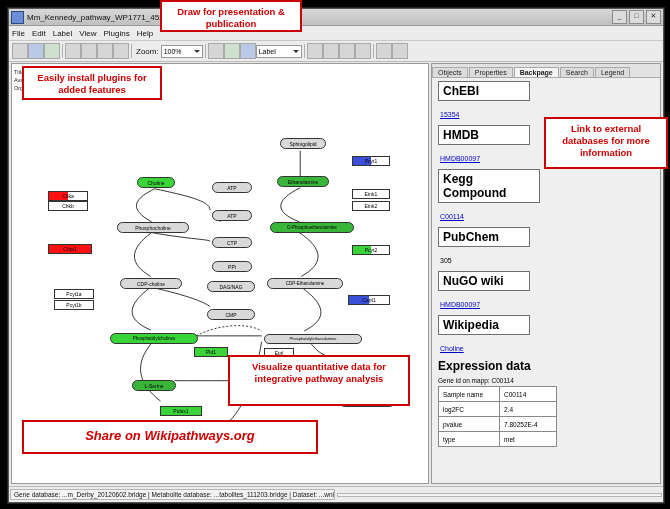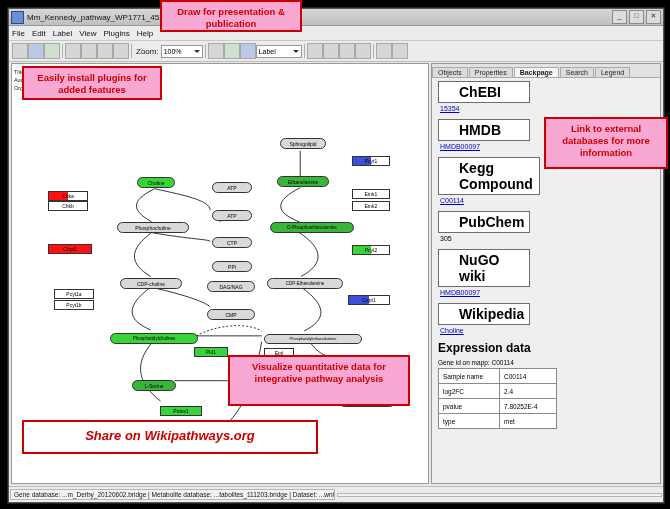--- a/index.html
+++ b/index.html
@@ -25,21 +25,21 @@
   .vissel{position:absolute;right:4px;top:55px;width:78px;height:13px;font-size:7px;border:1px solid #999;background:#fff;display:flex;align-items:center;justify-content:space-between;padding:0 3px;box-sizing:border-box;}
   
   .main{position:absolute;left:0;top:52px;right:0;bottom:16px;display:flex;}
   .canvaswrap{position:relative;flex:1;background:#fff;border:1px solid #9a9a9a;margin:2px;overflow:hidden;}
   .metacol{position:absolute;left:2px;top:4px;font-size:5.5px;color:#222;line-height:8px;}
   .rightpane{width:228px;background:#efefef;border:1px solid #9a9a9a;margin:2px 2px 2px 0;position:relative;}
   .tabs{display:flex;font-size:7px;background:#e2e2e2;border-bottom:1px solid #aaa;height:13px;align-items:flex-end;}
   .tab{padding:1px 5px;border:1px solid #aaa;border-bottom:none;background:#dcdcdc;margin-right:1px;color:#222;}
   .tab.active{background:#f4f4f4;font-weight:bold;}
   .rpbody{position:absolute;left:0;right:0;top:13px;bottom:0;overflow:hidden;padding:4px 6px;box-sizing:border-box;}
-  .dbbox{border:1px solid #6e6e6e;background:#fff;font-size:14px;font-weight:bold;padding:2px 20px;margin-bottom:2px;width:92px;box-sizing:border-box;color:#000;}
+  .dbbox{border:1px solid #6e6e6e;background:#fff;font-size:12px;font-weight:bold;padding:2px 4px;margin-bottom:10px;width:92px;box-sizing:border-box;color:#000;}
   .dblink{font-size:7px;color:#0000cc;text-decoration:underline;margin:0 0 7px 2px;display:block;}
   .dbplain{font-size:7px;color:#000;margin:0 0 7px 2px;display:block;}
   .exprhdr{font-size:12px;font-weight:bold;margin:6px 0 4px 0;color:#000;}
   .geneid{font-size:6.5px;color:#000;margin-bottom:2px;}
   table.expr{border-collapse:collapse;font-size:6.5px;}
   table.expr td{border:1px solid #8a8a8a;padding:2px 4px;background:#fff;color:#000;height:10px;}
   table.expr td.k{width:52px;}
   table.expr td.v{width:48px;}
   
   .statusbar{position:absolute;left:0;right:0;bottom:0;height:15px;background:#ececec;border-top:1px solid #bbb;font-size:6.5px;display:flex;align-items:center;color:#111;}
@@ -52,21 +52,21 @@
   .meta.dgreen{background:#39b539;}
   .gp{border:1px solid #333;background:#d0d0d0;height:10px;}
   .gp.red{background:#ff1111;}
   .gp.grn{background:#3ad43a;}
   .gp.half-red{background:linear-gradient(90deg,#ff1111 50%,#ffffff 50%);}
   .gp.half-blue{background:linear-gradient(90deg,#3b4fd8 50%,#ffffff 50%);}
   .gp.half-grn{background:linear-gradient(90deg,#3ad43a 50%,#ffffff 50%);}
   .gp.white{background:#fff;}
   svg.edges{position:absolute;left:0;top:0;width:100%;height:100%;}
   
-  .callout{position:absolute;background:#f9a8d4;border:2px solid #cc0000;color:#cc0000;font-weight:bold;text-align:center;font-size:9.5px;line-height:12px;padding:4px 6px;box-sizing:border-box;}
+  .callout{position:absolute;background:#ffffff;border:2px solid #cc0000;color:#cc0000;font-weight:bold;text-align:center;font-size:9.5px;line-height:12px;padding:4px 6px;box-sizing:border-box;}
   .wikicall{position:absolute;background:#fff;border:2px solid #cc0000;color:#cc0000;font-weight:bold;font-style:italic;font-size:13px;text-align:center;padding:6px 8px;box-sizing:border-box;}
   .arrowbox{position:absolute;background:#f2e800;border:2px solid #cc0000;}
 </style>
 </head>
 <body>
 
 <div id="app">
 
   <div class="titlebar">
     <div class="tico"></div>

